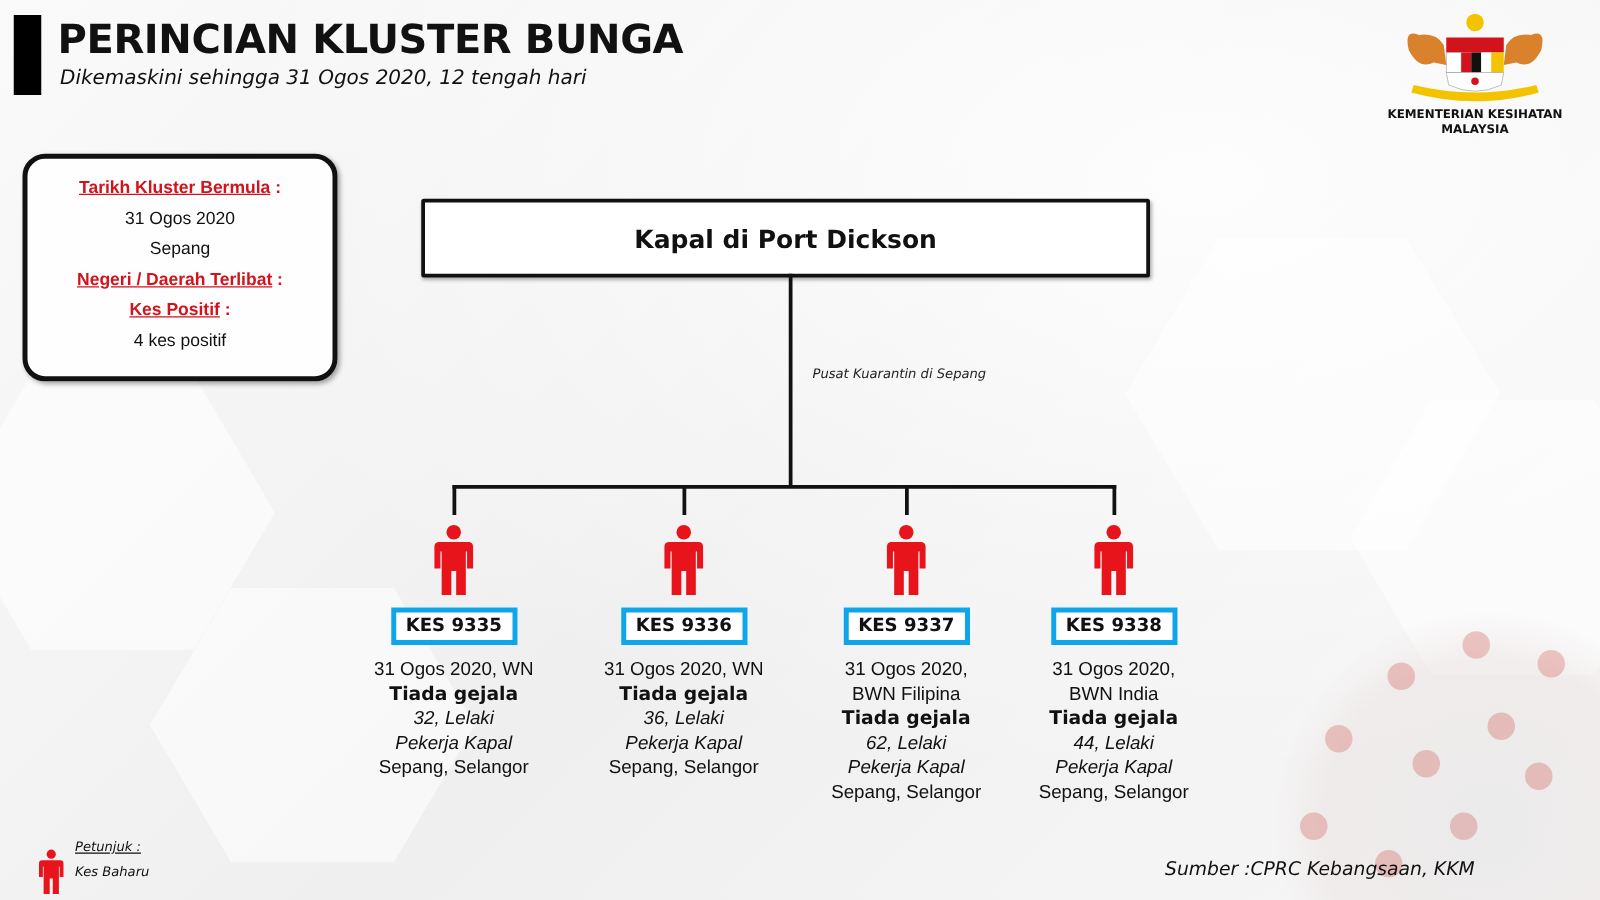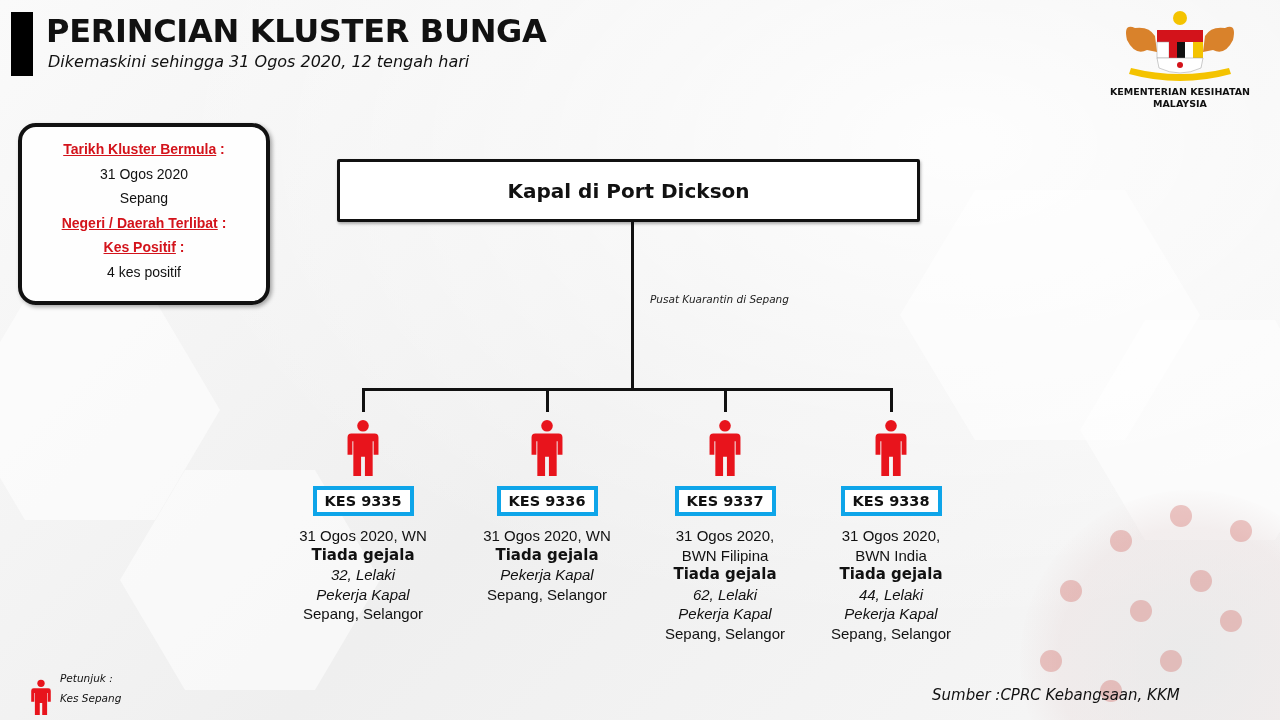--- a/index.html
+++ b/index.html
@@ -53,21 +53,21 @@
   .case .person { display:block; margin:0 auto; }
   .case .kes {
     display:inline-block; margin-top:8px; border:4px solid #0ea5e9; background:#fff;
     padding:3px 8px; font-family:"DejaVu Sans", sans-serif; font-weight:bold; font-size:14.5px; color:#111;
   }
   .case .lines { margin-top:10px; font-size:15px; color:#111; line-height:19.5px; }
   .case .strong { font-family:"DejaVu Sans", sans-serif; font-weight:bold; font-size:15px; }
   .case .it { font-style:italic; }
 
   .legend { position:absolute; left:30px; top:672px; }
-  .legend .t1 { position:absolute; left:30px; top:0; font-family:"DejaVu Sans", sans-serif; font-style:italic; font-size:10.5px; color:#111; white-space:nowrap; }
+  .legend .t1 { position:absolute; left:30px; top:0; font-family:"DejaVu Sans", sans-serif; font-style:italic; font-size:10.5px; text-decoration:underline; color:#111; white-space:nowrap; }
   .legend .t2 { position:absolute; left:30px; top:20px; font-family:"DejaVu Sans", sans-serif; font-style:italic; font-size:10.5px; color:#111; white-space:nowrap; }
   .source { position:absolute; left:932px; top:686px; font-family:"DejaVu Sans", sans-serif; font-style:italic; font-size:15px; color:#111; white-space:nowrap; }
 </style>
 </head>
 <body>
 
 <div class="bg-hex">
   <div class="hexshape" style="left:-40px;top:300px;width:260px;height:220px;"></div>
   <div class="hexshape" style="left:120px;top:470px;width:260px;height:220px;"></div>
   <div class="hexshape" style="left:900px;top:190px;width:300px;height:250px;"></div>
@@ -152,20 +152,21 @@
         <div class="it">32, Lelaki</div>
         <div class="it">Pekerja Kapal</div>
         <div>Sepang, Selangor</div>
       </div></div>
     <div class="case" style="left: 452px; top: 420px;"><svg class="person" width="36" height="58" viewBox="0 0 36 60">
         <circle cx="18" cy="6" r="6" fill="#e8141c"></circle>
         <path d="M6 14 H30 Q34 14 34 18 V36 H29 V22 H28 V58 H20 V38 H16 V58 H8 V22 H7 V36 H2 V18 Q2 14 6 14 Z" fill="#e8141c"></path>
       </svg><div class="kes">KES 9336</div><div class="lines">
         <div>31 Ogos 2020, WN</div>
         <div class="strong">Tiada gejala</div>
+        <div class="it">36, Lelaki</div>
         <div class="it">Pekerja Kapal</div>
         <div>Sepang, Selangor</div>
       </div></div>
     <div class="case" style="left: 630px; top: 420px;"><svg class="person" width="36" height="58" viewBox="0 0 36 60">
         <circle cx="18" cy="6" r="6" fill="#e8141c"></circle>
         <path d="M6 14 H30 Q34 14 34 18 V36 H29 V22 H28 V58 H20 V38 H16 V58 H8 V22 H7 V36 H2 V18 Q2 14 6 14 Z" fill="#e8141c"></path>
       </svg><div class="kes">KES 9337</div><div class="lines">
         <div>31 Ogos 2020,</div>
         <div>BWN Filipina</div>
         <div class="strong">Tiada gejala</div>
@@ -185,16 +186,16 @@
         <div>Sepang, Selangor</div>
       </div></div>
   </div>
 
 <div class="legend">
   <svg width="22" height="40" viewBox="0 0 36 60" style="position:absolute;left:0;top:6px;">
     <circle cx="18" cy="6" r="6" fill="#e8141c"></circle>
     <path d="M6 14 H30 Q34 14 34 18 V36 H29 V22 H28 V58 H20 V38 H16 V58 H8 V22 H7 V36 H2 V18 Q2 14 6 14 Z" fill="#e8141c"></path>
   </svg>
   <span class="t1">Petunjuk :</span>
-  <span class="t2">Kes Sepang</span>
+  <span class="t2">Kes Baharu</span>
 </div>
 
 <div class="source">Sumber :CPRC Kebangsaan,  KKM</div>
 
 </body></html>

